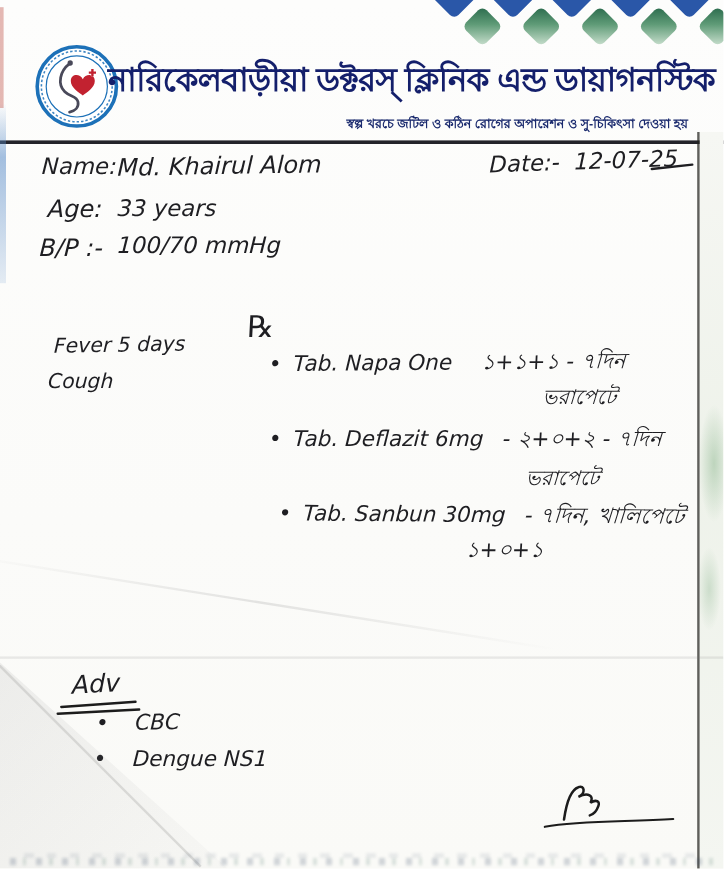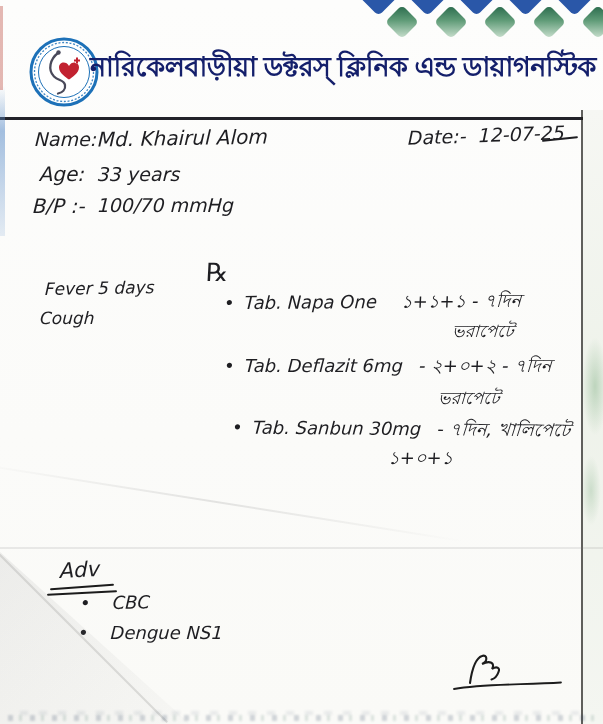--- a/index.html
+++ b/index.html
@@ -85,20 +85,21 @@
       <circle cx="36" cy="36" r="25.5" fill="none" stroke="#1d71b8" stroke-width="1"></circle>
       <path d="M30 17 c-8 6 -10.5 17 -4 23.5 c4.5 4.5 10 3 11 8.5 c0.8 4.5 -2.5 7.5 -7 8.5" fill="none" stroke="#49495a" stroke-width="2.3" stroke-linecap="round"></path>
       <circle cx="30.5" cy="16.5" r="2.2" fill="#49495a"></circle>
       <path d="M41 30 c-2.5-5 -10-4.5 -10 1.5 c0 5.5 7 10 10 12 c3-2 10-6.5 10-12 c0-6 -7.5-6.5 -10-1.5 z" fill="#c22230"></path>
       <path d="M47 26 h3 m-1.5 -1.5 v3" stroke="#ffffff" stroke-width="1.4"></path>
       <path d="M46 24.5 h6 m-3 -3 v6" stroke="#c22230" stroke-width="2"></path>
     </svg>
   </div>
 
   <div class="clinic-name">নারিকেলবাড়ীয়া ডক্টরস্ ক্লিনিক এন্ড ডায়াগনস্টিক সেন্টার</div>
+  <div class="tagline">স্বল্প খরচে জটিল ও কঠিন রোগের অপারেশন ও সু-চিকিৎসা দেওয়া হয়</div>
   <div class="divider"></div>
 
   <div class="hand" style="left:35px;top:128px;font-size:19px;">Name:</div>
   <div class="hand" style="left:98px;top:126px;font-size:20px;transform:skewX(-3deg) rotate(-1deg);">Md. Khairul Alom</div>
 
   <div class="hand" style="left:408px;top:124px;font-size:19px;transform:skewX(-3deg) rotate(-2deg);">
     <span>Date:-</span>
     <span style="margin-left:6px;">12-07-25</span>
   </div>
   <div class="pen-stroke" style="left:542px;top:138px;width:36px;height:2px;transform:rotate(-6deg);"></div>

